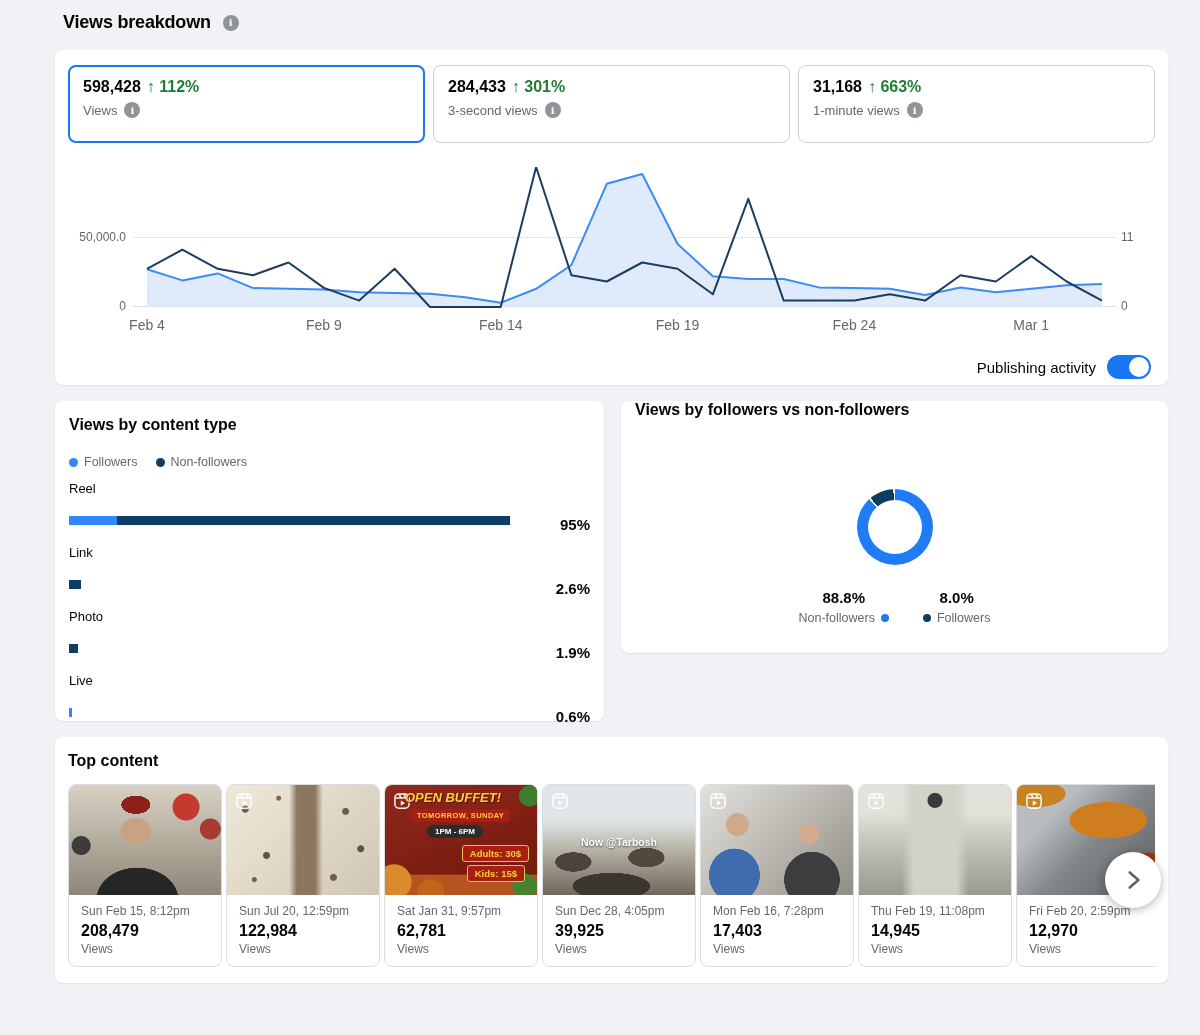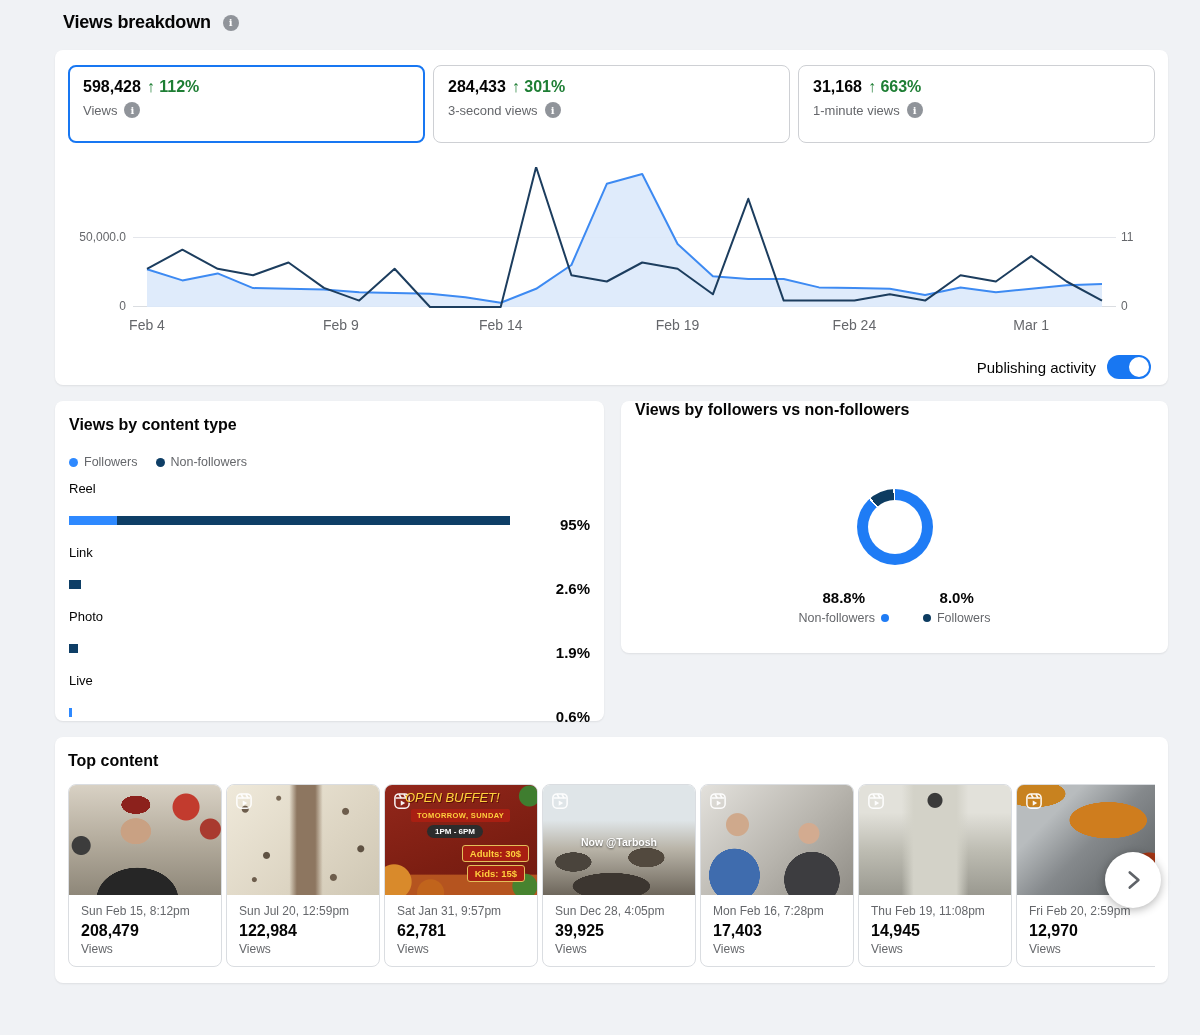--- a/index.html
+++ b/index.html
@@ -96,21 +96,21 @@
       radial-gradient(circle at 70% 84%, #6d5d4c 0 3px, rgba(0,0,0,0) 4px),
       radial-gradient(circle at 34% 12%, #7a6a57 0 2px, rgba(0,0,0,0) 3px),
       linear-gradient(135deg,#efe9da,#ddd5c3 60%,#cfc7b4); }
   .buffet-promo { background:
       radial-gradient(circle at 6% 88%, #d98a2b 0 17px, rgba(0,0,0,0) 18px),
       radial-gradient(circle at 30% 98%, #c1641c 0 13px, rgba(0,0,0,0) 14px),
       radial-gradient(circle at 95% 10%, #3f7d2f 0 10px, rgba(0,0,0,0) 11px),
       radial-gradient(circle at 92% 92%, #47832f 0 12px, rgba(0,0,0,0) 13px),
       linear-gradient(0deg,#b5541f 0 18%, rgba(0,0,0,0) 19%),
       linear-gradient(160deg,#93271b 0%,#7c1e12 60%,#701a10 100%); }
-  .promo-t1 { position:absolute; top:5px; left:20px; right:4px; font-size:13px; font-weight:400; font-style:italic;
+  .promo-t1 { position:absolute; top:5px; left:20px; right:4px; font-size:13px; font-weight:700; font-style:italic;
               color:#ffd23c; text-shadow:1px 1px 0 #5c0f08; white-space:nowrap; }
   .promo-t2 { position:absolute; top:24px; left:26px; background:#a81f12; color:#ffcf3d; font-size:7.5px; font-weight:700;
               padding:2px 6px; border-radius:2px; letter-spacing:.4px; }
   .promo-t3 { position:absolute; top:40px; left:42px; background:#2c2c2c; color:#fff; font-size:8px; font-weight:700;
               padding:2px 8px; border-radius:7px; }
   .promo-t4 { position:absolute; top:60px; right:8px; background:#a81f12; color:#ffcf3d; font-size:9.5px; font-weight:800;
               padding:2px 7px; border-radius:3px; border:1px solid #e3c05a; }
   .promo-t5 { position:absolute; top:80px; right:12px; background:#a81f12; color:#ffcf3d; font-size:9.5px; font-weight:800;
               padding:2px 7px; border-radius:3px; border:1px solid #e3c05a; }
   .restaurant-crowd { background:
@@ -187,21 +187,21 @@
           <line x1="0" y1="139.5" x2="983" y2="139.5" stroke="#dadde1" stroke-width="1"></line>
           <path d="M14.0,140 L14.0,102.2 L49.4,113.4 L84.7,106.4 L120.1,121.1 L155.5,121.8 L190.9,122.5 L226.2,125.3 L261.6,126.0 L297.0,126.7 L332.3,130.2 L367.7,135.8 L403.1,121.8 L438.4,98.0 L473.8,16.8 L509.2,7.0 L544.6,77.0 L579.9,109.2 L615.3,112.0 L650.7,112.0 L686.0,120.4 L721.4,121.1 L756.8,121.8 L792.1,128.1 L827.5,120.4 L862.9,125.3 L898.3,121.8 L933.6,118.3 L969.0,116.9 L969.0,140 Z" fill="#dce9fb" opacity="0.9"></path>
           <polyline points="14.0,102.2 49.4,113.4 84.7,106.4 120.1,121.1 155.5,121.8 190.9,122.5 226.2,125.3 261.6,126.0 297.0,126.7 332.3,130.2 367.7,135.8 403.1,121.8 438.4,98.0 473.8,16.8 509.2,7.0 544.6,77.0 579.9,109.2 615.3,112.0 650.7,112.0 686.0,120.4 721.4,121.1 756.8,121.8 792.1,128.1 827.5,120.4 862.9,125.3 898.3,121.8 933.6,118.3 969.0,116.9" fill="none" stroke="#3d8af2" stroke-width="2" stroke-linejoin="round"></polyline>
           <polyline points="14.0,101.8 49.4,82.7 84.7,101.8 120.1,108.2 155.5,95.5 190.9,120.9 226.2,133.6 261.6,101.8 297.0,140.0 332.3,140.0 367.7,140.0 403.1,0.0 438.4,108.2 473.8,114.5 509.2,95.5 544.6,101.8 579.9,127.3 615.3,31.8 650.7,133.6 686.0,133.6 721.4,133.6 756.8,127.3 792.1,133.6 827.5,108.2 862.9,114.5 898.3,89.1 933.6,114.5 969.0,133.6" fill="none" stroke="#1c3d5e" stroke-width="2" stroke-linejoin="round"></polyline>
         </svg>
         <div class="axl left" style="top: 63px;">50,000.0</div>
         <div class="axl left" style="top: 132px;">0</div>
         <div class="axl right" style="top: 63px;">11</div>
         <div class="axl right" style="top: 132px;">0</div>
         <div class="tick" style="left: 44px;">Feb 4</div>
-        <div class="tick" style="left: 220.852px; text-align: right;">Feb 9</div>
+        <div class="tick" style="left: 220.852px;">Feb 9</div>
         <div class="tick" style="left: 397.704px;">Feb 14</div>
         <div class="tick" style="left: 574.556px;">Feb 19</div>
         <div class="tick" style="left: 751.407px;">Feb 24</div>
         <div class="tick" style="left: 928.259px;">Mar 1</div>
       </div>
     <div class="toggle-row">
       <span class="tlabel">Publishing activity</span>
       <span class="toggle">
           <span class="knob"></span>
         </span>

